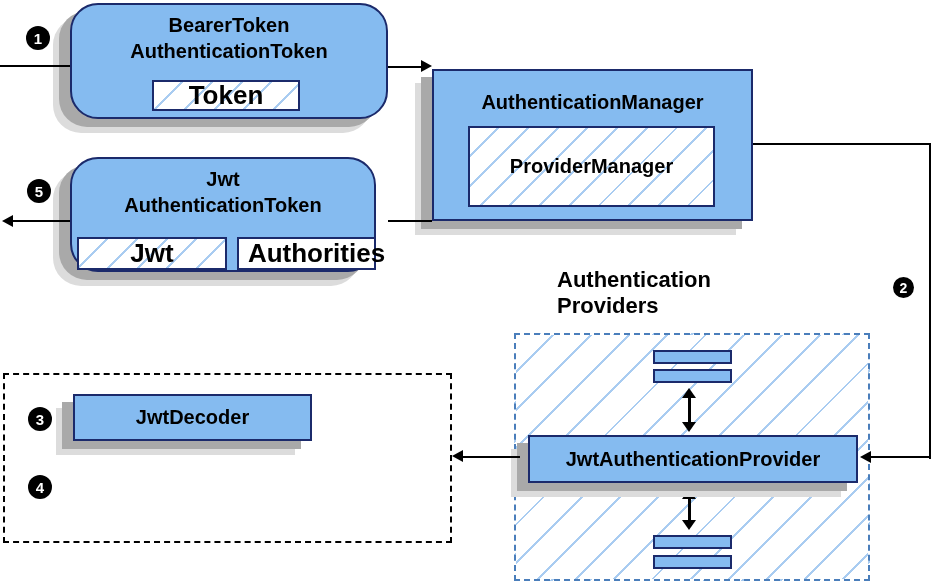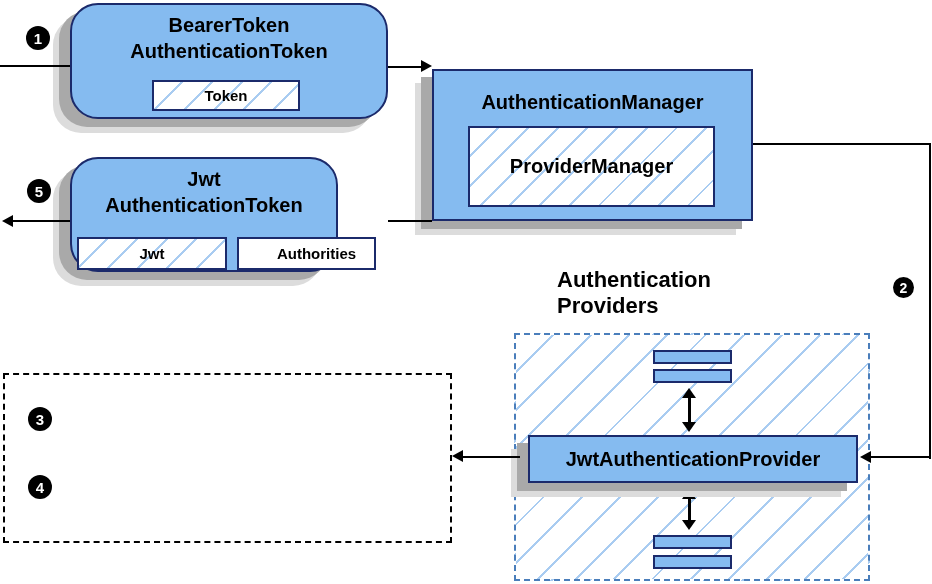--- a/index.html
+++ b/index.html
@@ -16,21 +16,21 @@
   .rounded { border-radius:28px; }
   .node-title {
     position:absolute; left:0; right:0; top:7px; text-align:center;
     font-size:20px; line-height:1.3;
   }
   .pre { white-space:pre-line; }
   .flex-center { display:flex; align-items:center; justify-content:center; }
   .subbox {
     position:absolute; background-color:#fff; border:2px solid #1B2A6B;
     box-sizing:border-box; display:flex; align-items:center; justify-content:center;
-    font-size:15px;
+    font-size:26px;
   }
   .hatch-s {
     background-image:repeating-linear-gradient(135deg,
       rgba(255,255,255,0) 0px, rgba(255,255,255,0) 19px,
       #A9CCF1 19px, #A9CCF1 21px);
   }
   .area {
     position:absolute; border:2px dashed #4A7EBB; background-color:#fff;
     background-image:repeating-linear-gradient(135deg,
       rgba(255,255,255,0) 0px, rgba(255,255,255,0) 25px,
@@ -77,21 +77,21 @@
 Providers</div>
 
   <div class="node rounded" style="left:70px; top:3px; width:318px; height:116px;">
     <div class="node-title pre">BearerToken
 AuthenticationToken</div>
     <div class="subbox hatch-s" style="left:80px; top:75px; width:148px; height:31px;">
       <span>Token</span>
     </div>
   </div>
 
-  <div class="node rounded" style="left:70px; top:157px; width:268px; height:115px;">
+  <div class="node rounded" style="left:70px; top:157px; width:306px; height:115px;">
     <div class="node-title pre">Jwt
 AuthenticationToken</div>
     <div class="subbox hatch-s" style="left:5px; top:78px; width:150px; height:33px;">
       <span>Jwt</span>
     </div>
     <div class="subbox" style="left:165px; top:78px; width:139px; height:33px;padding-left:20px;">
       <span>Authorities</span>
     </div>
   </div>
 
@@ -99,20 +99,23 @@
     <span>JwtAuthenticationProvider</span>
   </div>
 
   <div class="node" style="left:432px; top:69px; width:321px; height:152px;">
     <div class="node-title" style="top:18px;">AuthenticationManager</div>
     <div class="subbox hatch-s label-20" style="left:34px; top:55px; width:247px; height:81px;">
       <span>ProviderManager</span>
     </div>
   </div>
 
+  <div class="node flex-center label-20" style="left:73px; top:394px; width:239px; height:47px;">
+    <span>JwtDecoder</span>
+  </div>
 
 
   <div class="line" style="left:0px; top:65px; width:70px; height:2px;"></div>
 
   <div class="line" style="left:388px; top:66px; width:34px; height:2px;"></div>
   <div class="tri right" style="left:421px; top:60px;"></div>
 
   <div class="line" style="left:753px; top:143px; width:178px; height:2px;"></div>
   <div class="line" style="left:929px; top:143px; width:2px; height:316px;"></div>
   <div class="line" style="left:862px; top:456px; width:69px; height:2px;"></div>

